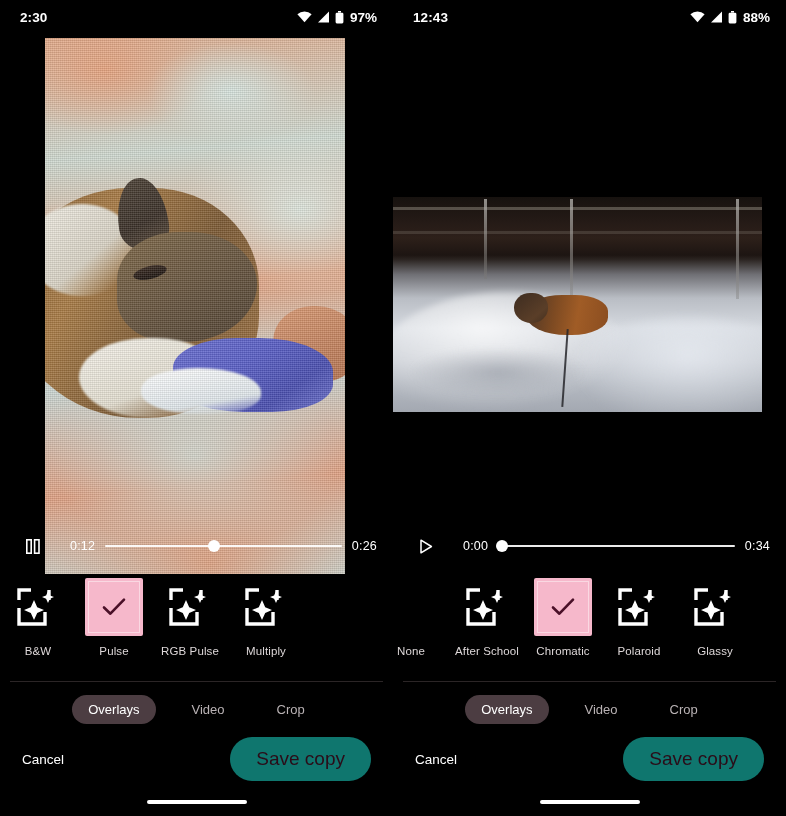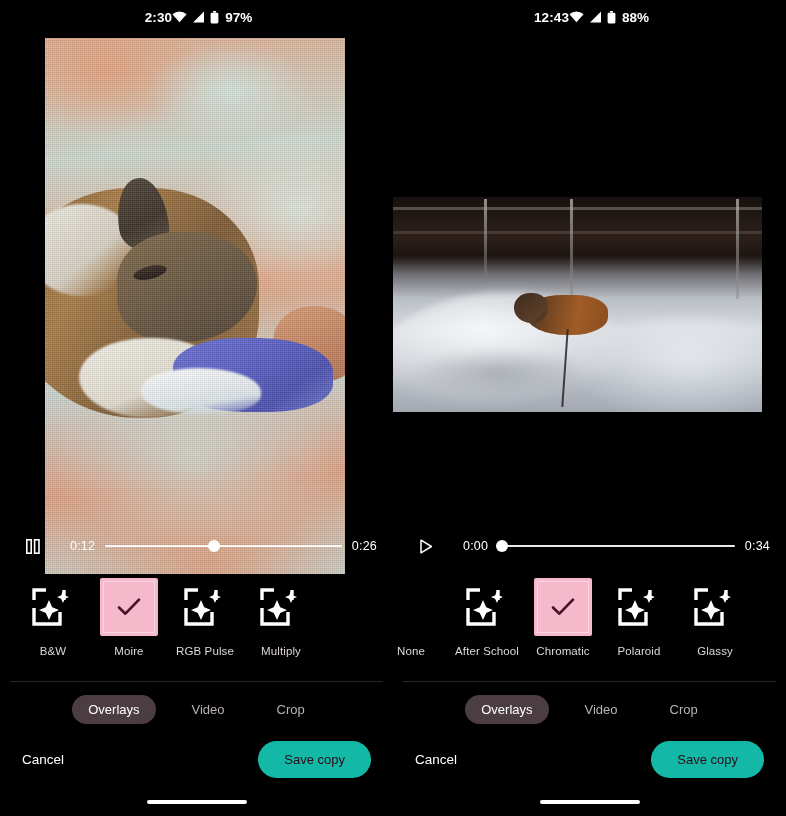--- a/index.html
+++ b/index.html
@@ -9,21 +9,21 @@
     font-family: "Liberation Sans", sans-serif;
     overflow: hidden;
   }
   .screen { position: relative; width: 786px; height: 816px; display: flex; background:#000; }
   .panel { position: relative; width: 393px; height: 816px; background: #000; overflow: hidden; }
   .panel.right { border-left: 0px solid #000; }
 
   
   .statusbar {
     position: absolute; top: 0; left: 0; width: 393px; height: 34px;
-    display: flex; align-items: center; justify-content: center;
+    display: flex; align-items: center; justify-content: space-between;
     padding: 0 16px 0 20px; color: #fff;
   }
   .status-time { font-size: 13.5px; font-weight: 600; letter-spacing: .1px; }
   .status-icons { display: flex; align-items: center; gap: 5px; }
   .status-icons svg { display: block; }
   .status-batt { font-size: 13.5px; font-weight: 600; margin-left: 1px; }
   .video-wrap { position: absolute; overflow: hidden; background: #0a0a0a; }
 
   
   .vid-left {
@@ -160,21 +160,21 @@
   .play-btn { width: 30px; display:flex; align-items:center; justify-content:center; margin-left: 18px; }
   .time { font-size: 12.5px; color: #fff; letter-spacing: .2px; }
   .time.cur { margin-left: 22px; }
   .time.dur { margin-right: 16px; margin-left: 10px; }
   .slider { position: relative; flex: 1; height: 20px; display: flex; align-items: center; margin-left: 10px; }
   .track { position: absolute; left: 0; right: 0; height: 2px; background: rgba(255,255,255,.92); border-radius: 2px; }
   .thumb { position: absolute; width: 12px; height: 12px; border-radius: 50%; background: #fff; }
 
   
   .effects {
-    position: absolute; left: 15px; width: 393px; height: 96px;
+    position: absolute; left: 0; width: 393px; height: 96px;
     display: flex; align-items: flex-start; gap: 0;
   }
   .effect { width: 76px; flex: 0 0 76px; display: flex; flex-direction: column; align-items: center; }
   .effect .thumbbox {
     width: 58px; height: 58px; display: flex; align-items: center; justify-content: center;
     border-radius: 2px; position: relative;
   }
   .effect .thumbbox.selected { background: #f6b8cb; }
   .effect .thumbbox.selected::after {
     content: ""; position: absolute; inset: 3px; border: 1px solid rgba(255,255,255,.45);
@@ -186,21 +186,21 @@
 
   
   .divider { position: absolute; left: 10px; width: 373px; height: 1px; background: #2b2526; }
   .tabs { position: absolute; left: 0; width: 393px; height: 40px; display: flex; align-items: center; justify-content: center; gap: 20px; }
   .tab { font-size: 13px; color: #b9b2b4; padding: 7px 16px; border-radius: 20px; white-space: nowrap; }
   .tab.selected { background: #4c3d42; color: #fff; }
 
   
   .actions { position: absolute; left: 0; width: 393px; height: 44px; display: flex; align-items: center; justify-content: space-between; padding: 0 22px; }
   .cancel { font-size: 13.5px; color: #fff; }
-  .savecopy { background: #14b8a6; color: #2b0c18; font-size: 13px; padding: 11px 26px; border-radius: 22px; border: none; font-family: "Liberation Sans", sans-serif; }
+  .savecopy { background: #0f766e; color: #2b0c18; font-size: 19px; padding: 11px 26px; border-radius: 22px; border: none; font-family: "Liberation Sans", sans-serif; }
   .homebar { position: absolute; bottom: 12px; left: 50%; transform: translateX(-50%); width: 100px; height: 4px; border-radius: 3px; background: #fff; }
 </style>
 </head>
 <body>
 
 <div class="screen">
 
   <div class="panel left">
 
     <div class="statusbar">
@@ -266,21 +266,21 @@
             </svg>
         </span>
         <span class="label">B&amp;W</span>
       </div>
       <div class="effect">
         <span class="thumbbox selected">
           <svg width="26" height="22" viewBox="0 0 26 22">
               <path d="M3 11.5l6.4 6.2L23 3.6" fill="none" stroke="#4a1028" stroke-width="2.6" stroke-linecap="round" stroke-linejoin="round"></path>
             </svg>
         </span>
-        <span class="label">Moire</span>
+        <span class="label">Pulse</span>
       </div>
       <div class="effect">
         <span class="thumbbox">
           <svg width="46" height="46" viewBox="0 0 46 46">
               <path d="M4 16V6h12" fill="none" stroke="#fff" stroke-width="3.4"></path>
               <path d="M4 24v16h26V28" fill="none" stroke="#fff" stroke-width="3.4"></path>
               <path d="M34 6v10" fill="none" stroke="#fff" stroke-width="3.4"></path>
               <path d="M19 16l3.2 7.2L29 26l-6.8 3L19 36l-3.2-7L9 26l6.8-2.8z" fill="#fff"></path>
               <path d="M33 7l1.9 4.4L39 13l-4.1 1.8L33 19l-1.9-4.2L27 13l4.1-1.6z" fill="#fff"></path>
             </svg>

